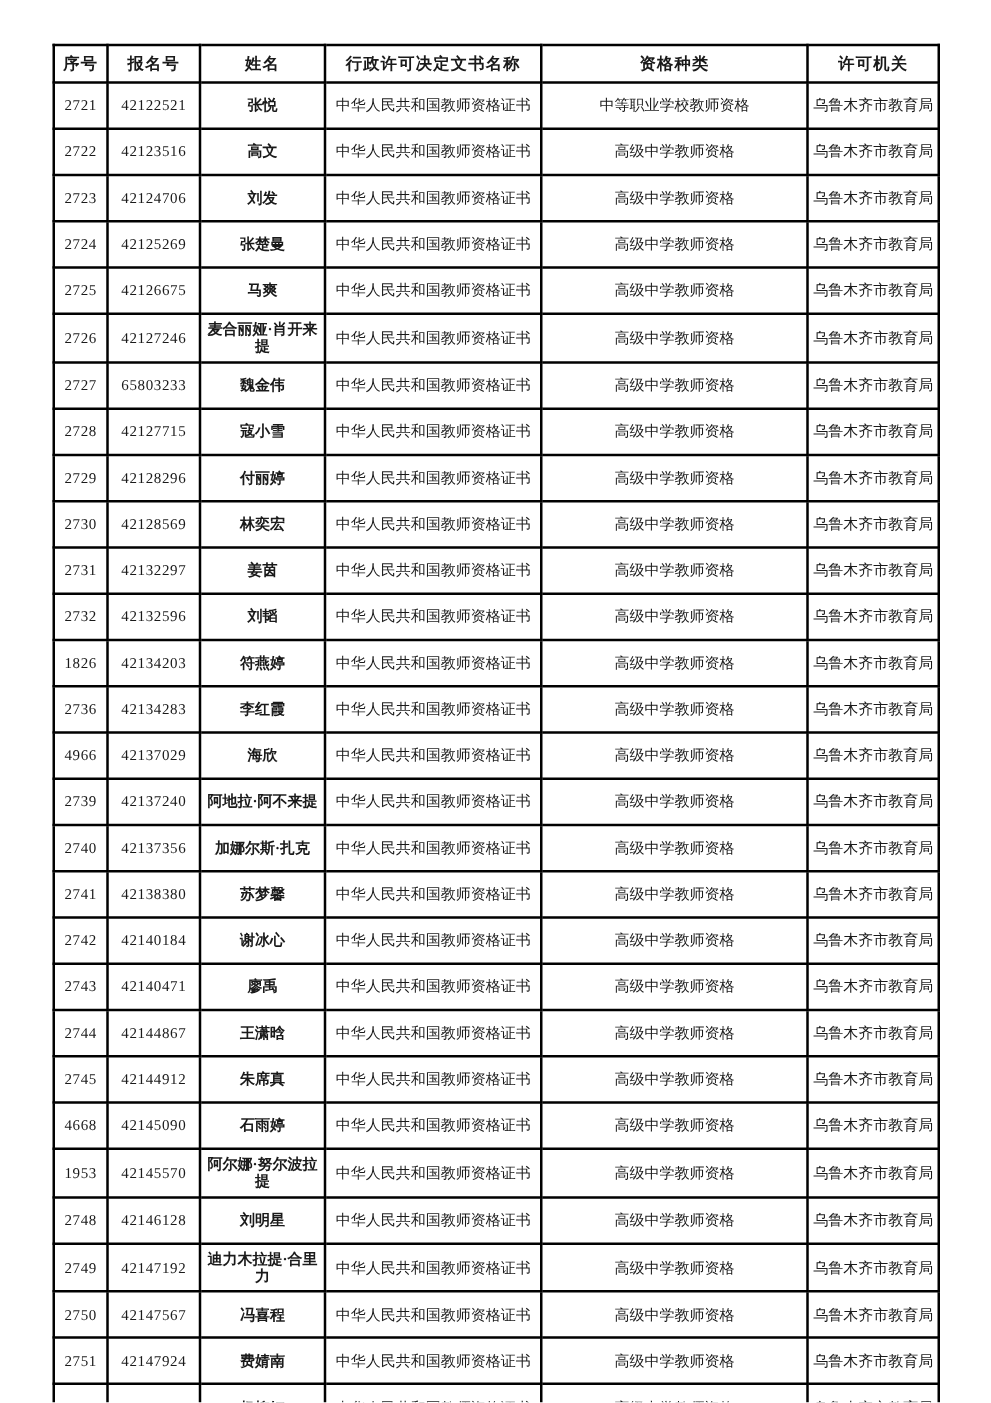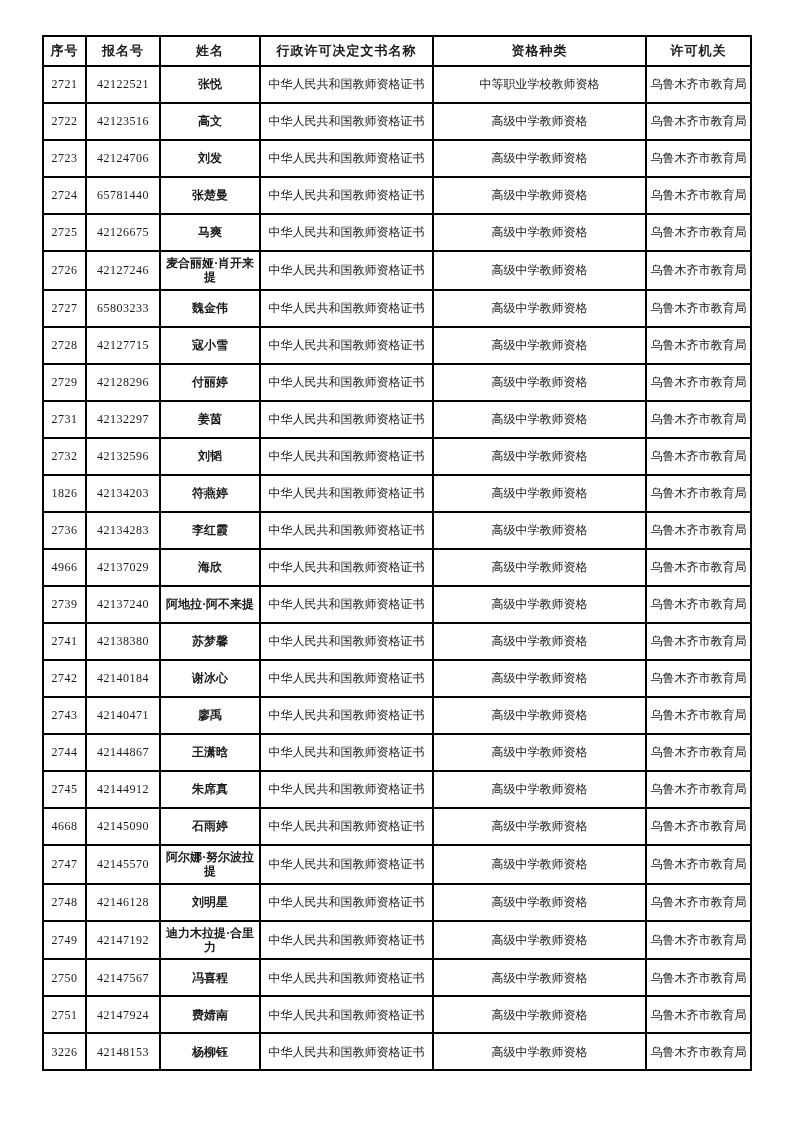--- a/index.html
+++ b/index.html
@@ -98,21 +98,21 @@
         <tr>
           <td class="cell-serial">2723</td>
           <td class="cell-reg_no">42124706</td>
           <td class="cell-name">刘发</td>
           <td class="cell-doc_name">中华人民共和国教师资格证书</td>
           <td class="cell-qualification">高级中学教师资格</td>
           <td class="cell-authority">乌鲁木齐市教育局</td>
         </tr>
         <tr>
           <td class="cell-serial">2724</td>
-          <td class="cell-reg_no">65781440</td>
+          <td class="cell-reg_no">42125269</td>
           <td class="cell-name">张楚曼</td>
           <td class="cell-doc_name">中华人民共和国教师资格证书</td>
           <td class="cell-qualification">高级中学教师资格</td>
           <td class="cell-authority">乌鲁木齐市教育局</td>
         </tr>
         <tr>
           <td class="cell-serial">2725</td>
           <td class="cell-reg_no">42126675</td>
           <td class="cell-name">马爽</td>
           <td class="cell-doc_name">中华人民共和国教师资格证书</td>
@@ -145,20 +145,28 @@
         </tr>
         <tr>
           <td class="cell-serial">2729</td>
           <td class="cell-reg_no">42128296</td>
           <td class="cell-name">付丽婷</td>
           <td class="cell-doc_name">中华人民共和国教师资格证书</td>
           <td class="cell-qualification">高级中学教师资格</td>
           <td class="cell-authority">乌鲁木齐市教育局</td>
         </tr>
         <tr>
+          <td class="cell-serial">2730</td>
+          <td class="cell-reg_no">42128569</td>
+          <td class="cell-name">林奕宏</td>
+          <td class="cell-doc_name">中华人民共和国教师资格证书</td>
+          <td class="cell-qualification">高级中学教师资格</td>
+          <td class="cell-authority">乌鲁木齐市教育局</td>
+        </tr>
+        <tr>
           <td class="cell-serial">2731</td>
           <td class="cell-reg_no">42132297</td>
           <td class="cell-name">姜茵</td>
           <td class="cell-doc_name">中华人民共和国教师资格证书</td>
           <td class="cell-qualification">高级中学教师资格</td>
           <td class="cell-authority">乌鲁木齐市教育局</td>
         </tr>
         <tr>
           <td class="cell-serial">2732</td>
           <td class="cell-reg_no">42132596</td>
@@ -193,20 +201,28 @@
         </tr>
         <tr>
           <td class="cell-serial">2739</td>
           <td class="cell-reg_no">42137240</td>
           <td class="cell-name">阿地拉·阿不来提</td>
           <td class="cell-doc_name">中华人民共和国教师资格证书</td>
           <td class="cell-qualification">高级中学教师资格</td>
           <td class="cell-authority">乌鲁木齐市教育局</td>
         </tr>
         <tr>
+          <td class="cell-serial">2740</td>
+          <td class="cell-reg_no">42137356</td>
+          <td class="cell-name">加娜尔斯·扎克</td>
+          <td class="cell-doc_name">中华人民共和国教师资格证书</td>
+          <td class="cell-qualification">高级中学教师资格</td>
+          <td class="cell-authority">乌鲁木齐市教育局</td>
+        </tr>
+        <tr>
           <td class="cell-serial">2741</td>
           <td class="cell-reg_no">42138380</td>
           <td class="cell-name">苏梦馨</td>
           <td class="cell-doc_name">中华人民共和国教师资格证书</td>
           <td class="cell-qualification">高级中学教师资格</td>
           <td class="cell-authority">乌鲁木齐市教育局</td>
         </tr>
         <tr>
           <td class="cell-serial">2742</td>
           <td class="cell-reg_no">42140184</td>
@@ -241,21 +257,21 @@
         </tr>
         <tr>
           <td class="cell-serial">4668</td>
           <td class="cell-reg_no">42145090</td>
           <td class="cell-name">石雨婷</td>
           <td class="cell-doc_name">中华人民共和国教师资格证书</td>
           <td class="cell-qualification">高级中学教师资格</td>
           <td class="cell-authority">乌鲁木齐市教育局</td>
         </tr>
         <tr>
-          <td class="cell-serial">2747</td>
+          <td class="cell-serial">1953</td>
           <td class="cell-reg_no">42145570</td>
           <td class="cell-name">阿尔娜·努尔波拉提</td>
           <td class="cell-doc_name">中华人民共和国教师资格证书</td>
           <td class="cell-qualification">高级中学教师资格</td>
           <td class="cell-authority">乌鲁木齐市教育局</td>
         </tr>
         <tr>
           <td class="cell-serial">2748</td>
           <td class="cell-reg_no">42146128</td>
           <td class="cell-name">刘明星</td>

